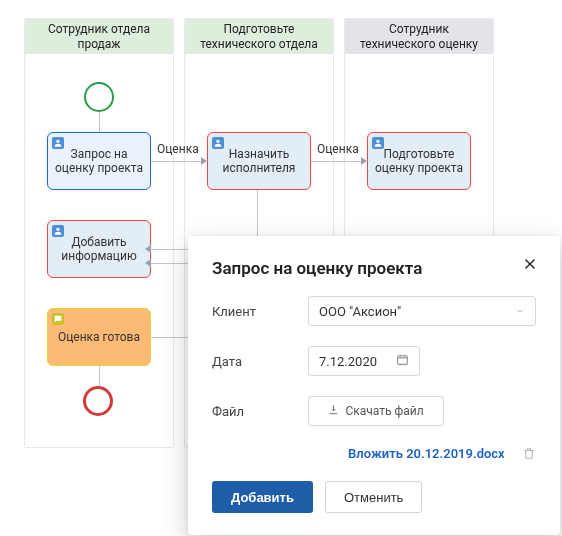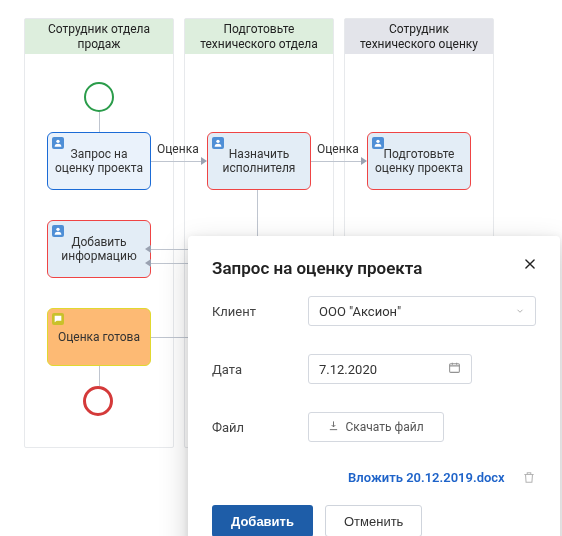--- a/index.html
+++ b/index.html
@@ -140,21 +140,21 @@
     cursor: pointer;
     display: flex;
     align-items: center;
     justify-content: center;
   }
   .close-x svg { width: 14px; height: 14px; }
 
   .form-row {
     display: flex;
     align-items: center;
-    margin-bottom: 28px;
+    margin-bottom: 20px;
   }
   .form-row .label {
     width: 96px;
     font-size: 13px;
     color: #444;
   }
   .control {
     flex: 1;
   }
   .select, .input-date, .btn-file {
@@ -167,21 +167,21 @@
     display: flex;
     align-items: center;
     padding: 0 10px;
   }
   .select {
     width: 100%;
     justify-content: space-between;
   }
   .select .chev { opacity: .6; }
   .input-date {
-    width: 164px;
+    width: 112px;
     justify-content: space-between;
   }
   .input-date .cal { opacity: .7; }
   .btn-file {
     width: 136px;
     justify-content: center;
     gap: 6px;
     font-size: 12px;
     color: #555;
     cursor: pointer;

